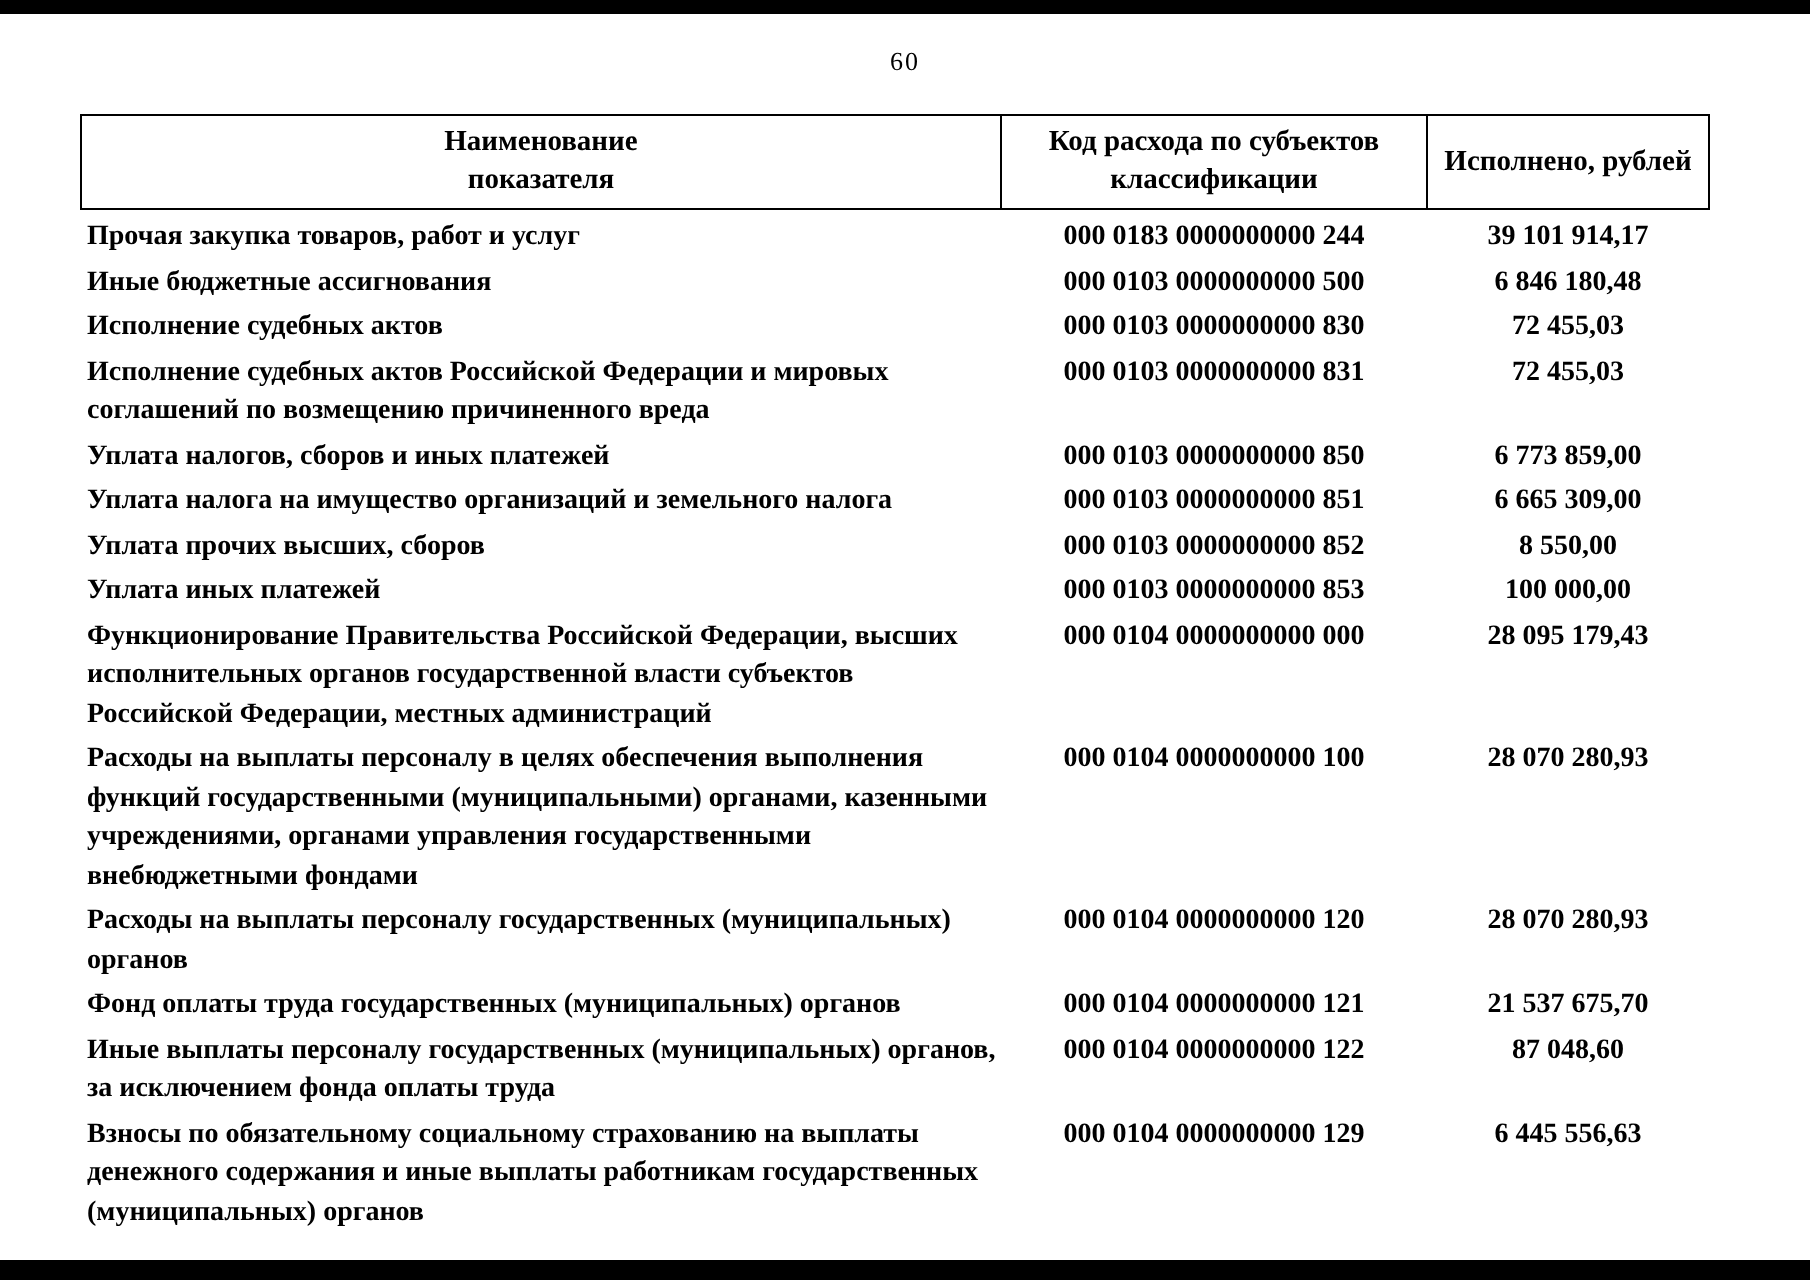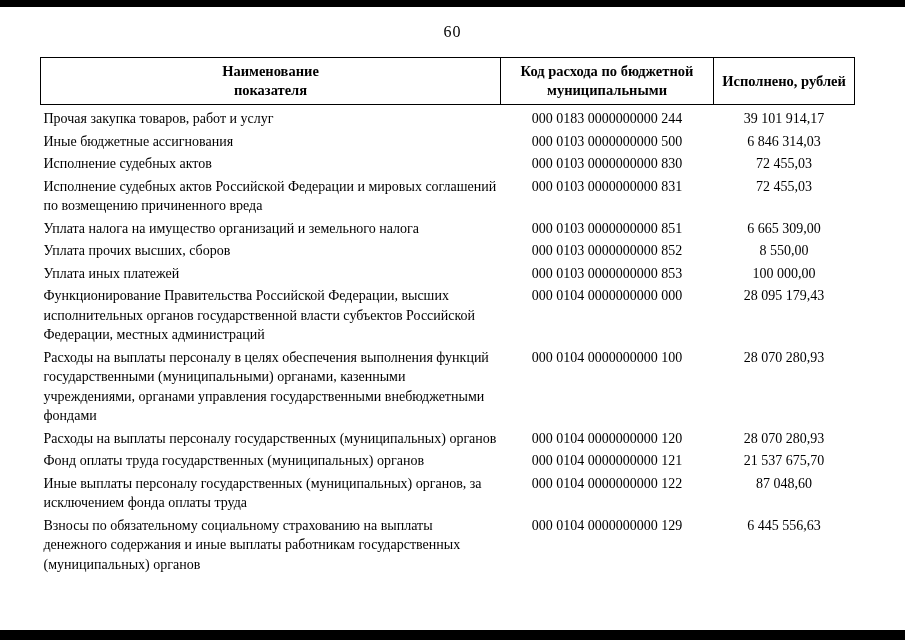--- a/index.html
+++ b/index.html
@@ -19,21 +19,21 @@
     background: #000000;
   }
   .scan-bar.top { top: 0; height: 7px; }
   .scan-bar.bottom { bottom: 0; height: 10px; }
   .page-number {
     position: absolute;
     top: 23px;
     left: 0;
     width: 100%;
     text-align: center;
-    font-size: 16px;
+    font-size: 13px;
     letter-spacing: 1px;
   }
   table.budget {
     position: absolute;
     top: 57px;
     left: 40px;
     width: 814px;
     border-collapse: collapse;
     table-layout: fixed;
     font-size: 14px;
@@ -49,20 +49,21 @@
     padding: 4px 6px;
     line-height: 19px;
     font-size: 14.5px;
   }
   th .wrap-narrow { display: inline-block; max-width: 135px; }
   th .wrap-mid    { display: inline-block; max-width: 195px; }
   td {
     vertical-align: top;
     padding: 1px 2px 2px 2px;
     line-height: 19.5px;
+    font-weight: bold;
   }
   td.col-name   { padding-left: 3px; }
   td.col-code   { text-align: center; white-space: nowrap; }
   td.col-amount { text-align: center; white-space: nowrap; padding-right: 2px; }
   tbody tr:first-child td { padding-top: 4px; }
 </style>
 </head>
 <body>
 
 <div class="scan-bar top"></div>
@@ -74,47 +75,52 @@
     <col class="c-name">
     <col class="c-code">
     <col class="c-amount">
   </colgroup>
   <thead>
     <tr>
       <th>
         <span class="wrap-narrow">Наименование показателя</span>
       </th>
       <th>
-        <span class="wrap-mid">Код расхода по бюджетной муниципальными</span>
+        <span class="wrap-mid">Код расхода по субъектов классификации</span>
       </th>
       <th>
         <span>Исполнено, рублей</span>
       </th>
     </tr>
   </thead>
   <tbody>
       <tr>
         <td class="col-name">Прочая закупка товаров, работ и услуг</td>
         <td class="col-code">000 0183 0000000000 244</td>
         <td class="col-amount">39 101 914,17</td>
       </tr>
       <tr>
         <td class="col-name">Иные бюджетные ассигнования</td>
         <td class="col-code">000 0103 0000000000 500</td>
-        <td class="col-amount">6 846 314,03</td>
+        <td class="col-amount">6 846 180,48</td>
       </tr>
       <tr>
         <td class="col-name">Исполнение судебных актов</td>
         <td class="col-code">000 0103 0000000000 830</td>
         <td class="col-amount">72 455,03</td>
       </tr>
       <tr>
         <td class="col-name">Исполнение судебных актов Российской Федерации и мировых соглашений по возмещению причиненного вреда</td>
         <td class="col-code">000 0103 0000000000 831</td>
         <td class="col-amount">72 455,03</td>
+      </tr>
+      <tr>
+        <td class="col-name">Уплата налогов, сборов и иных платежей</td>
+        <td class="col-code">000 0103 0000000000 850</td>
+        <td class="col-amount">6 773 859,00</td>
       </tr>
       <tr>
         <td class="col-name">Уплата налога на имущество организаций и земельного налога</td>
         <td class="col-code">000 0103 0000000000 851</td>
         <td class="col-amount">6 665 309,00</td>
       </tr>
       <tr>
         <td class="col-name">Уплата прочих высших, сборов</td>
         <td class="col-code">000 0103 0000000000 852</td>
         <td class="col-amount">8 550,00</td>

